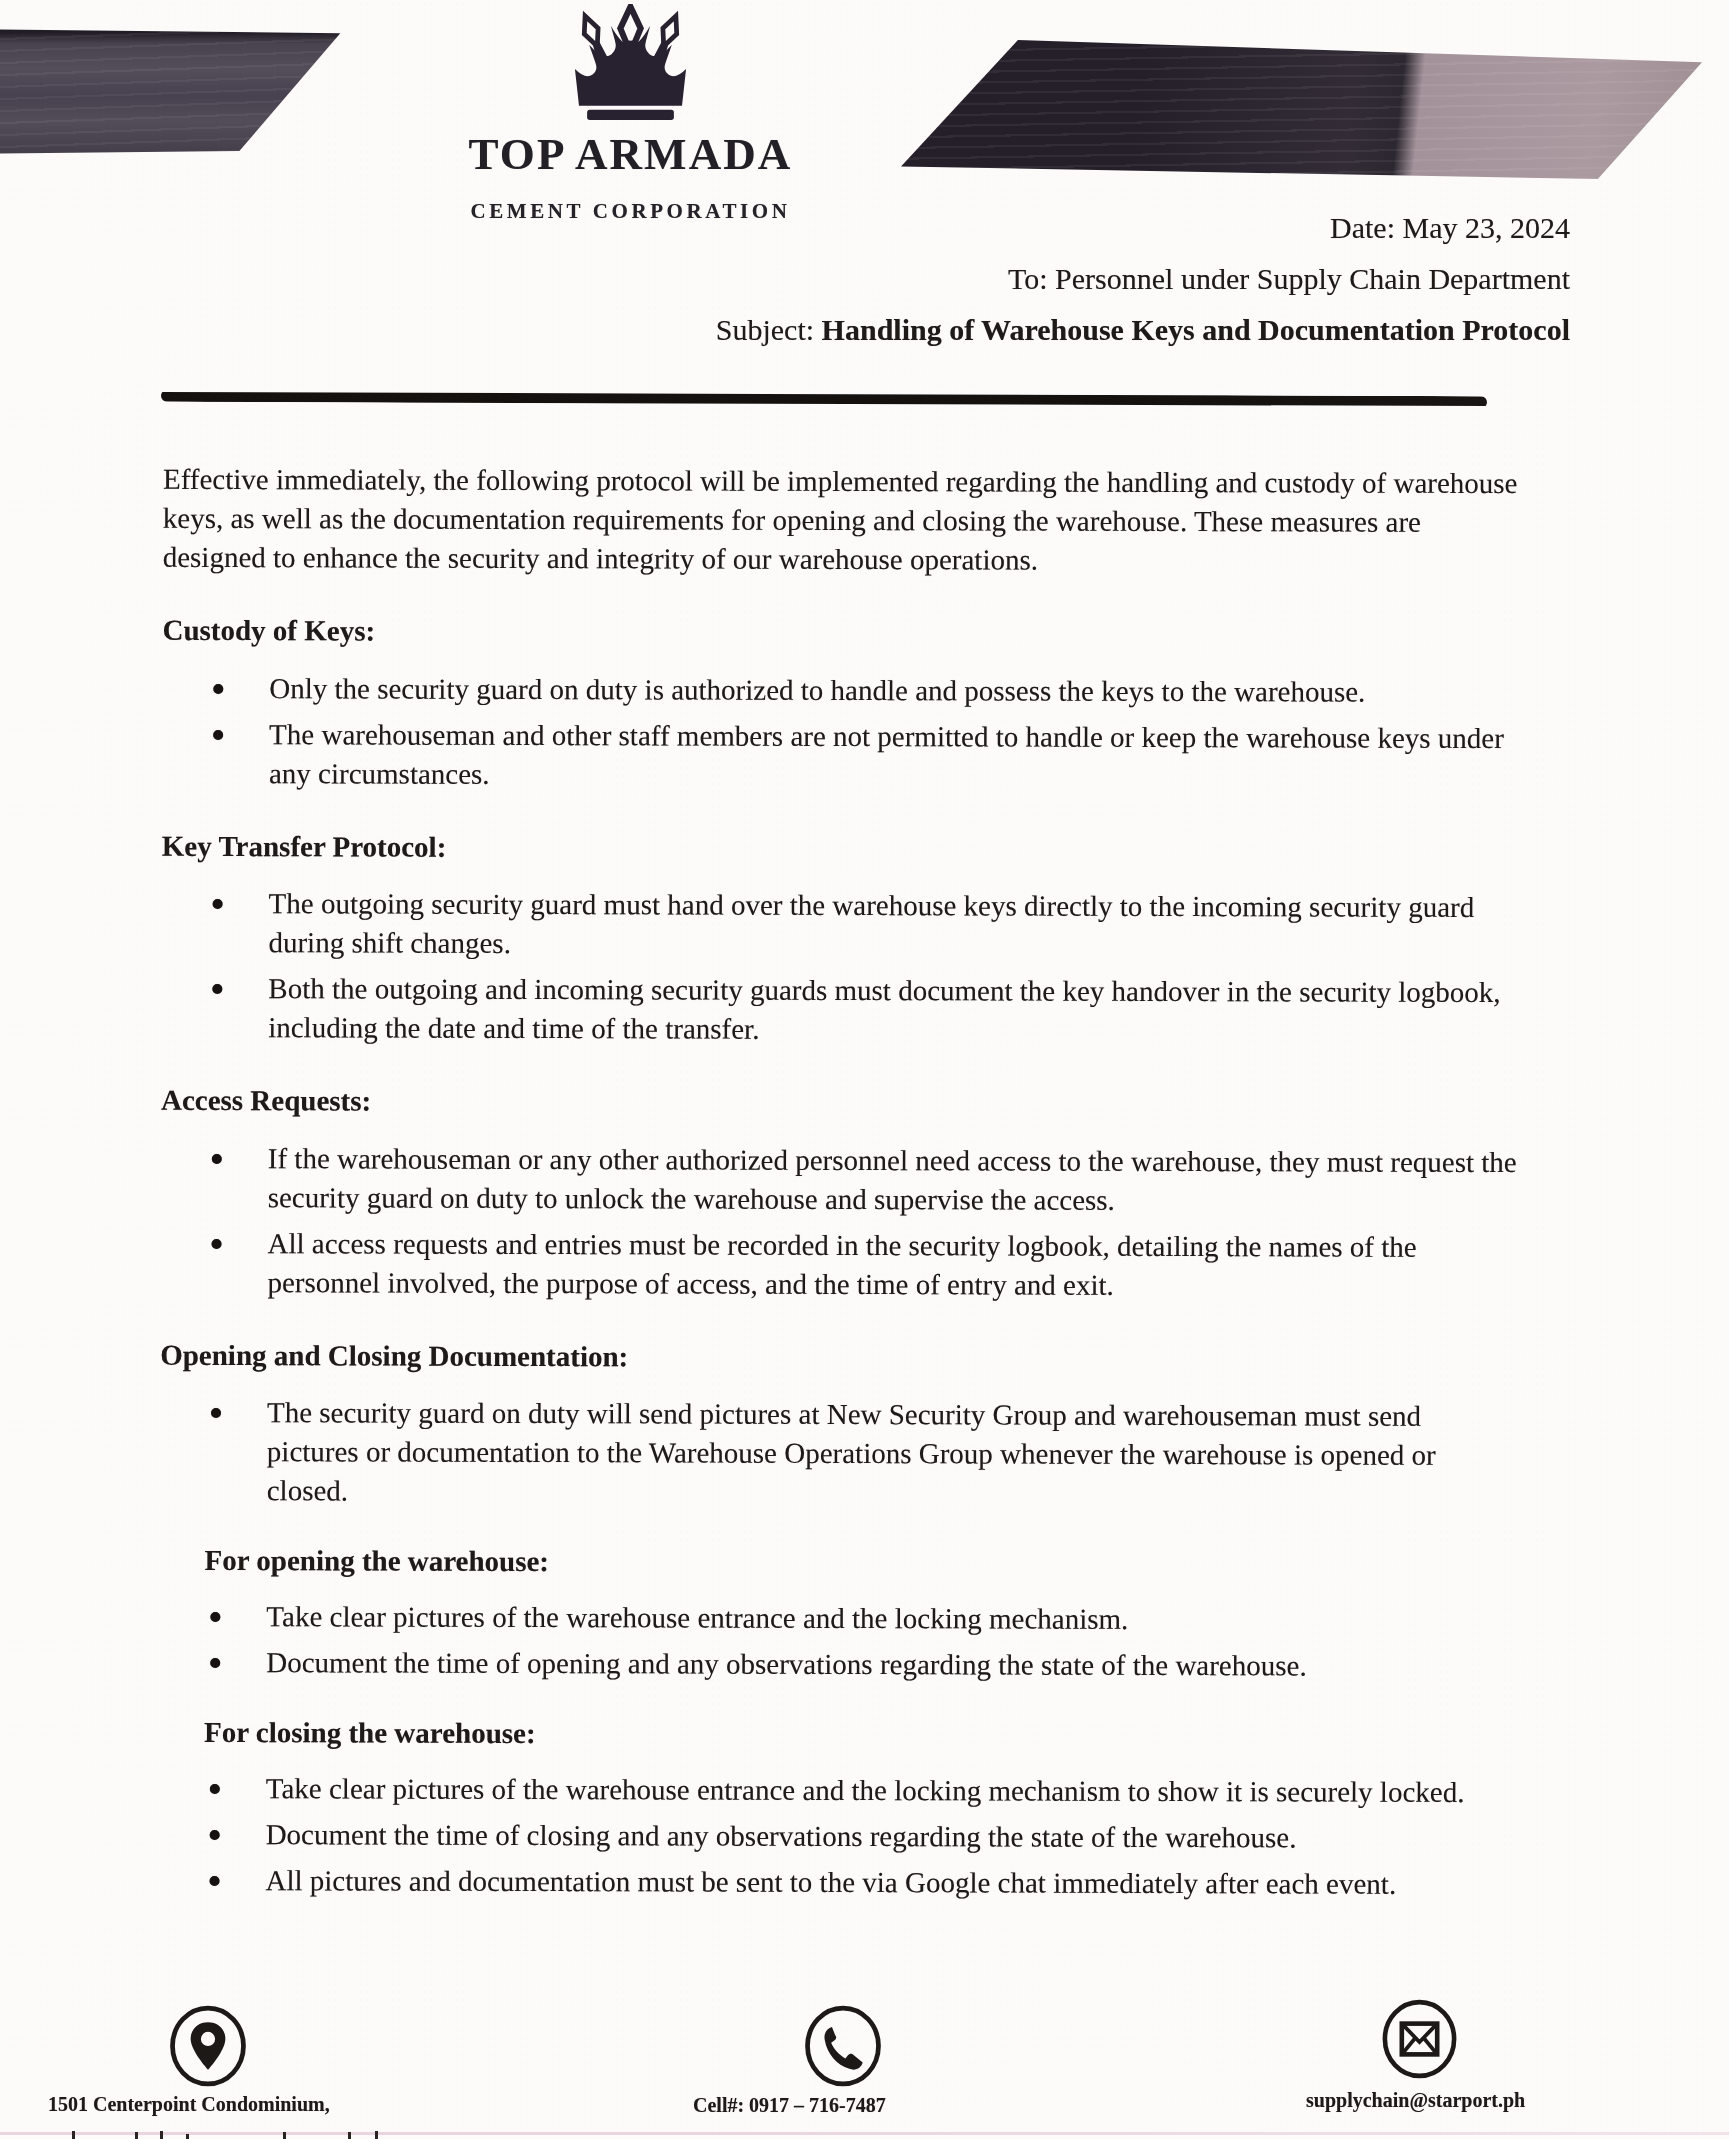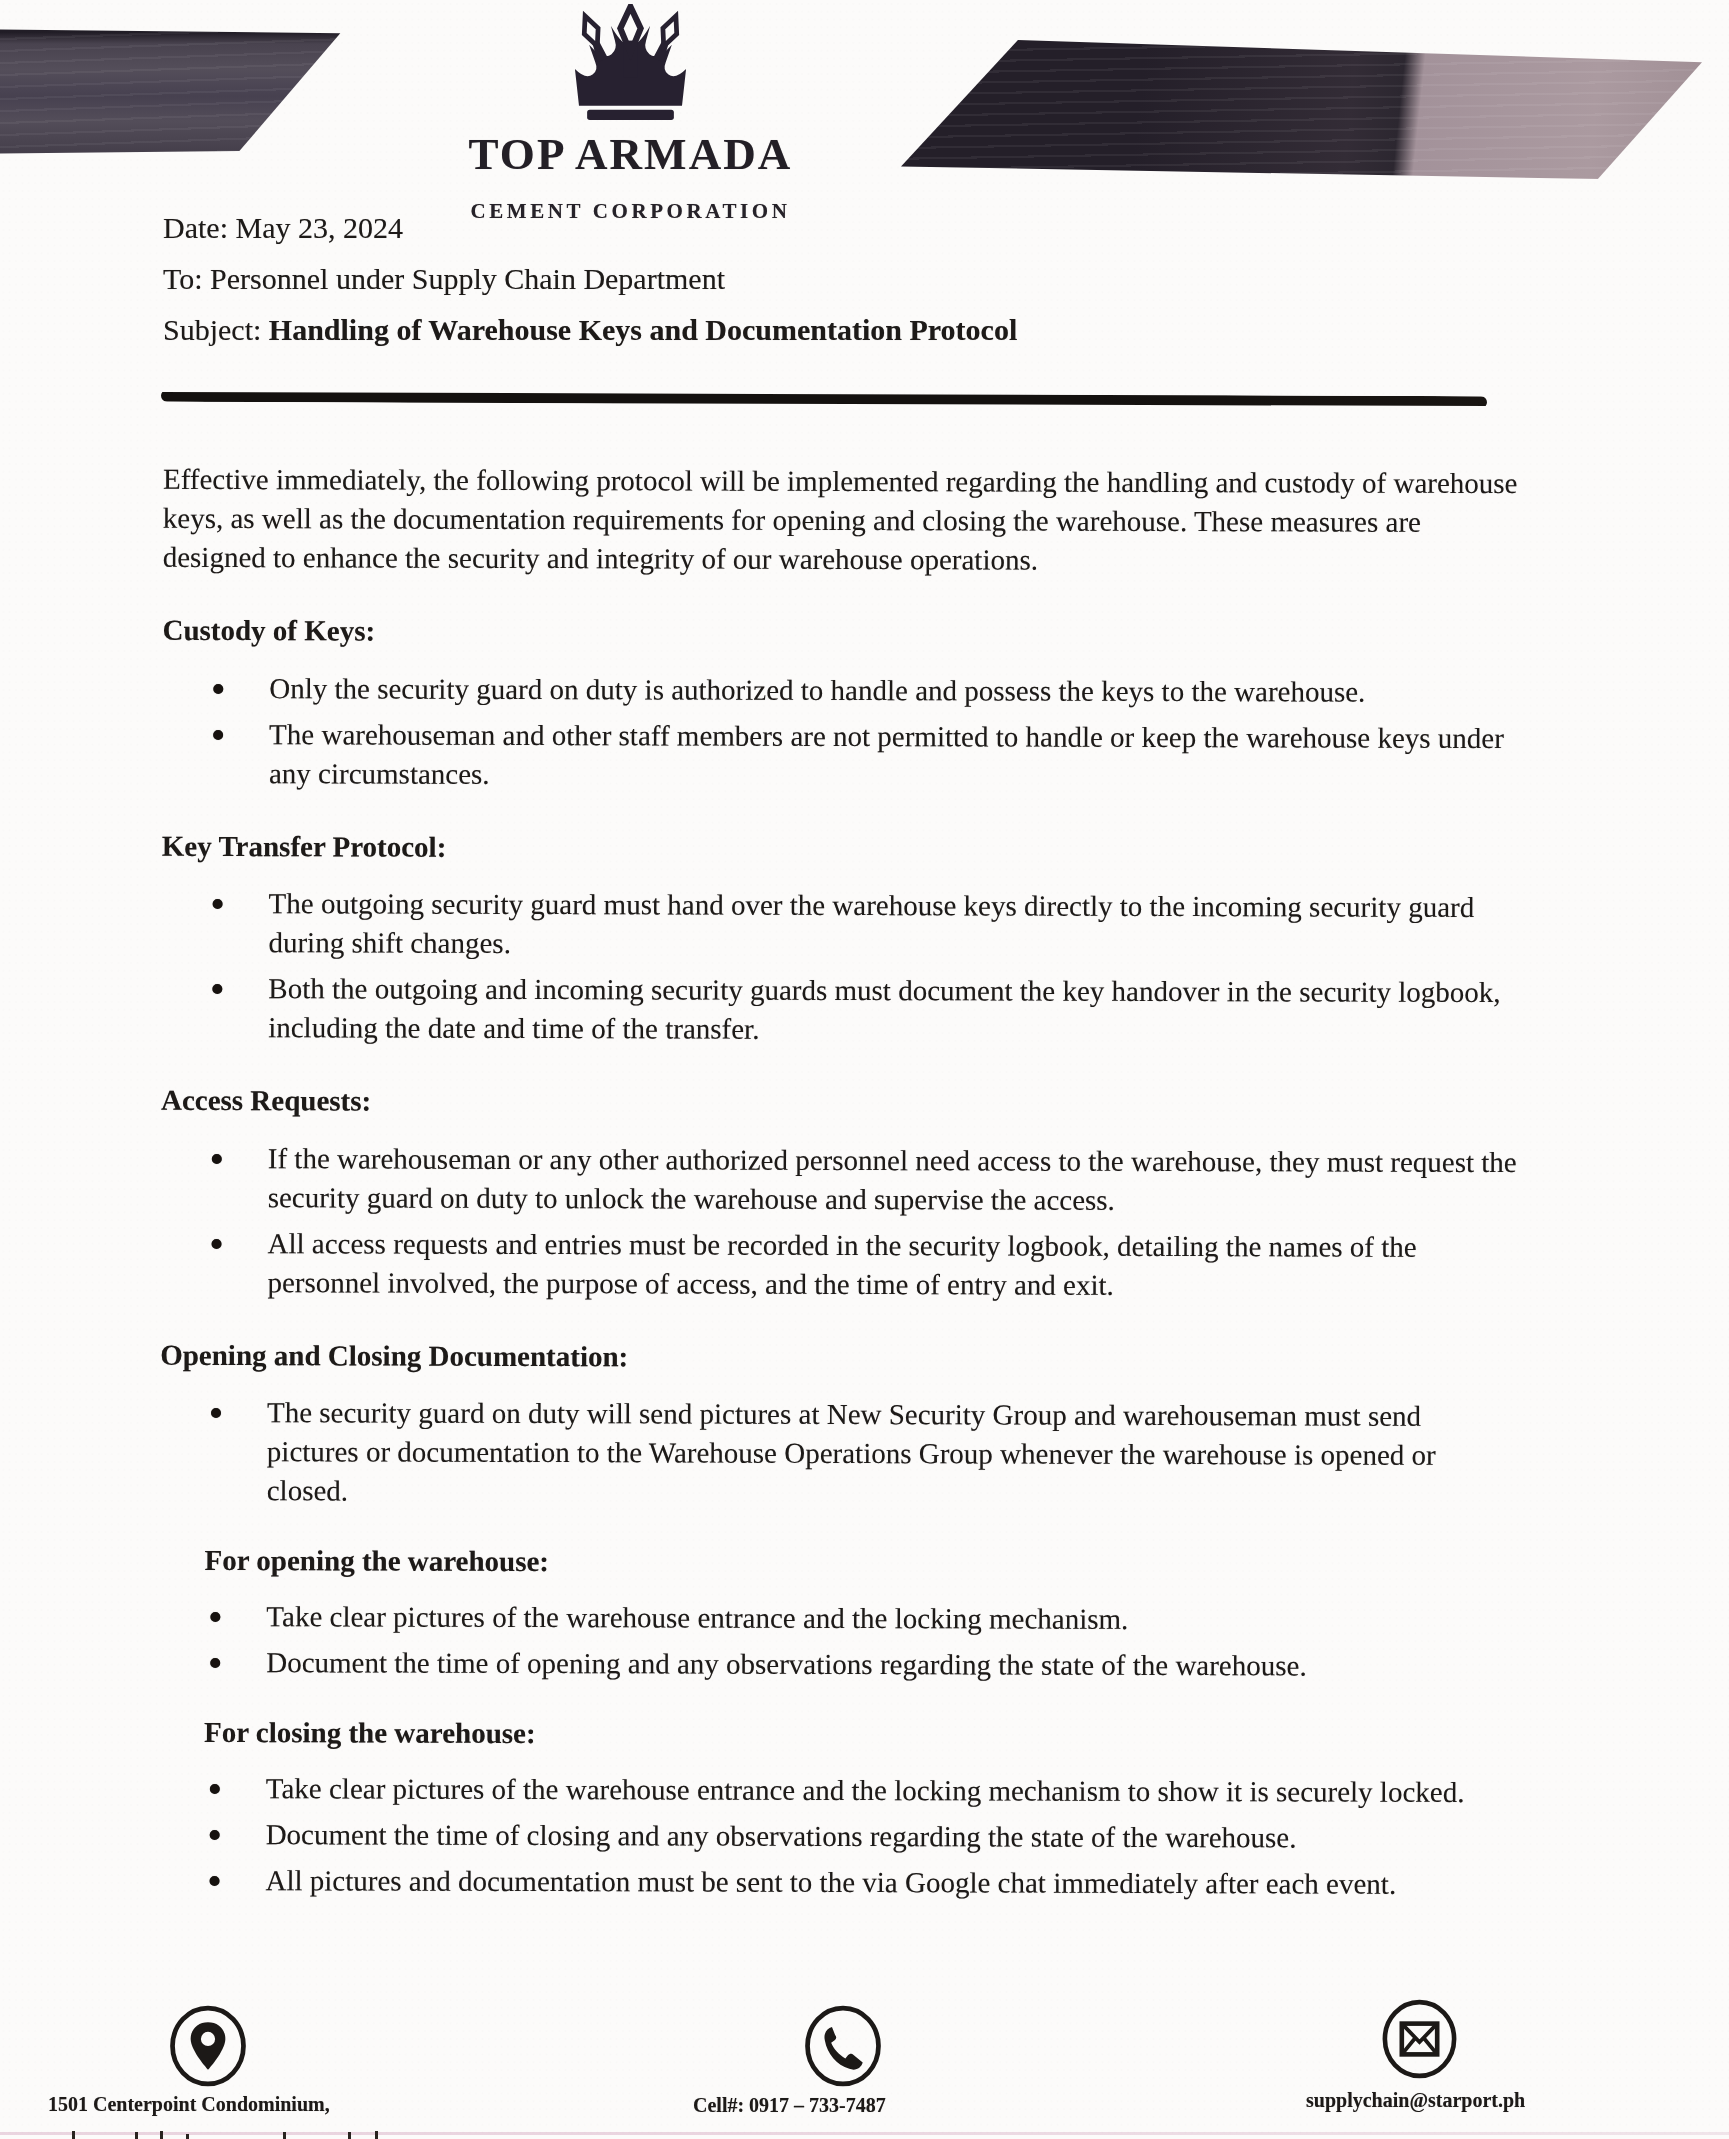--- a/index.html
+++ b/index.html
@@ -32,21 +32,21 @@
     background:repeating-linear-gradient(179deg,rgba(255,255,255,0.06) 0 2.1px,transparent 2.1px 10.7px);}
 
   
   .logo{position:absolute;left:446px;top:4.3px;width:369px;text-align:center;}
   .logo .crown{display:block;margin:0 auto;}
   .logo .company{font-size:45px;font-weight:bold;letter-spacing:2.1px;color:#231f26;margin-top:1.4px;}
   .logo .tagline{font-size:21px;font-weight:bold;letter-spacing:3.6px;color:#262229;margin-top:19px;}
 
   
   .meta{position:absolute;left:163px;top:213px;width:1407px;font-size:30px;line-height:1;}
-  .meta .row{margin-bottom:21px;}
+  .meta .row{margin-bottom:21px;text-align:right;}
   .meta .lbl{font-weight:normal;}
   .meta .subject-val{font-weight:bold;}
   .divider{
     position:absolute;left:161px;top:393px;width:1326px;height:12px;
     background:linear-gradient(90deg,#14110f 0 70%,#191512 100%);
     border-radius:6.4px;transform:rotate(0.28deg);
     clip-path:polygon(0 18%,100% 0,100% 82%,0 100%);
   }
 
   
@@ -164,21 +164,21 @@
     <ellipse cx="50" cy="52" rx="45" ry="48" fill="none" stroke="#1c1917" stroke-width="6"></ellipse>
     <path d="M50 22 C37 22 28 31 28 43 C28 58 50 82 50 82 C50 82 72 58 72 43 C72 31 63 22 50 22 Z" fill="#1c1917"></path>
     <circle cx="50" cy="43" r="9" fill="#fcfbfa"></circle>
   </svg>
   <div class="footer-text addr ink">1501 Centerpoint Condominium,</div>
 
   <svg class="footer-icon" style="left:803px;top:2005px;" width="80" height="82" viewBox="0 0 100 104">
     <ellipse cx="50" cy="52" rx="45" ry="48" fill="none" stroke="#1c1917" stroke-width="6"></ellipse>
     <path d="M36 28 c-7 2 -11 9 -9 17 3 17 15 31 31 36 8 3 15 -1 17 -8 l-12 -10 c-2 -2 -5 -1 -7 1 l-3 4 c-8 -5 -15 -12 -18 -20 l4 -3 c3 -2 3 -5 1 -7 z" fill="#1c1917"></path>
   </svg>
-  <div class="footer-text phone ink">Cell#: 0917 – 733-7487</div>
+  <div class="footer-text phone ink">Cell#: 0917 – 716-7487</div>
 
   <svg class="footer-icon" style="left:1381px;top:1999px;" width="77" height="80" viewBox="0 0 100 104">
     <ellipse cx="50" cy="52" rx="45" ry="48" fill="none" stroke="#1c1917" stroke-width="6"></ellipse>
     <rect x="27" y="32" width="46" height="40" fill="none" stroke="#1c1917" stroke-width="6"></rect>
     <path d="M27 32 L50 56 L73 32 M27 72 L45 50 M73 72 L55 50" fill="none" stroke="#1c1917" stroke-width="5"></path>
   </svg>
   <div class="footer-text email ink">supplychain@starport.ph</div>
 
   <div class="pinkline"></div>
   <div>

